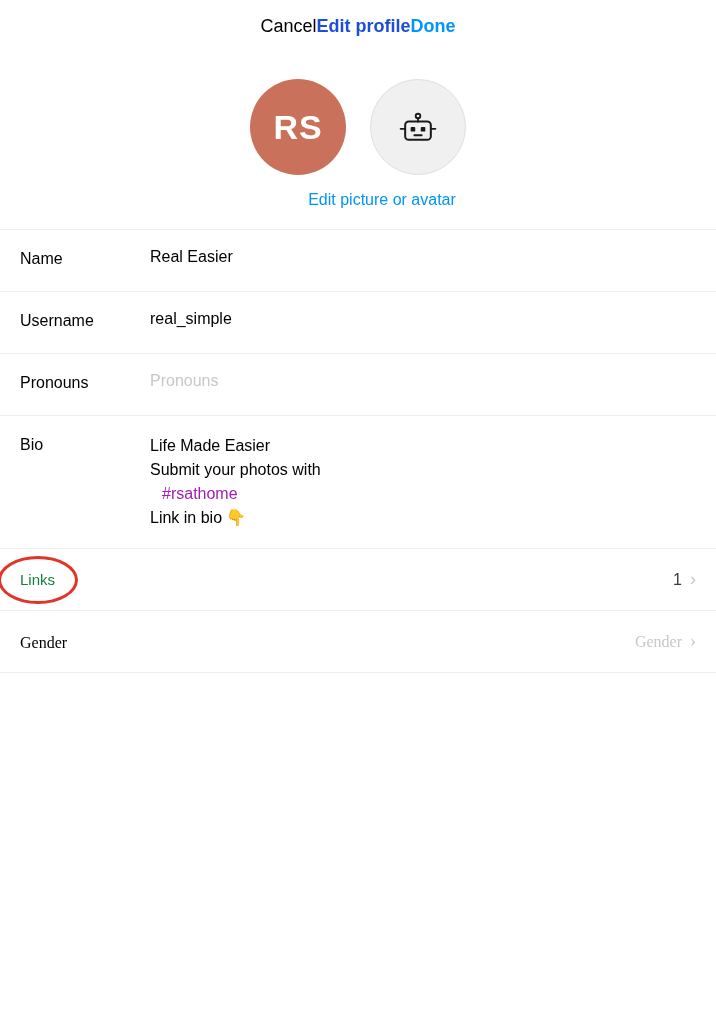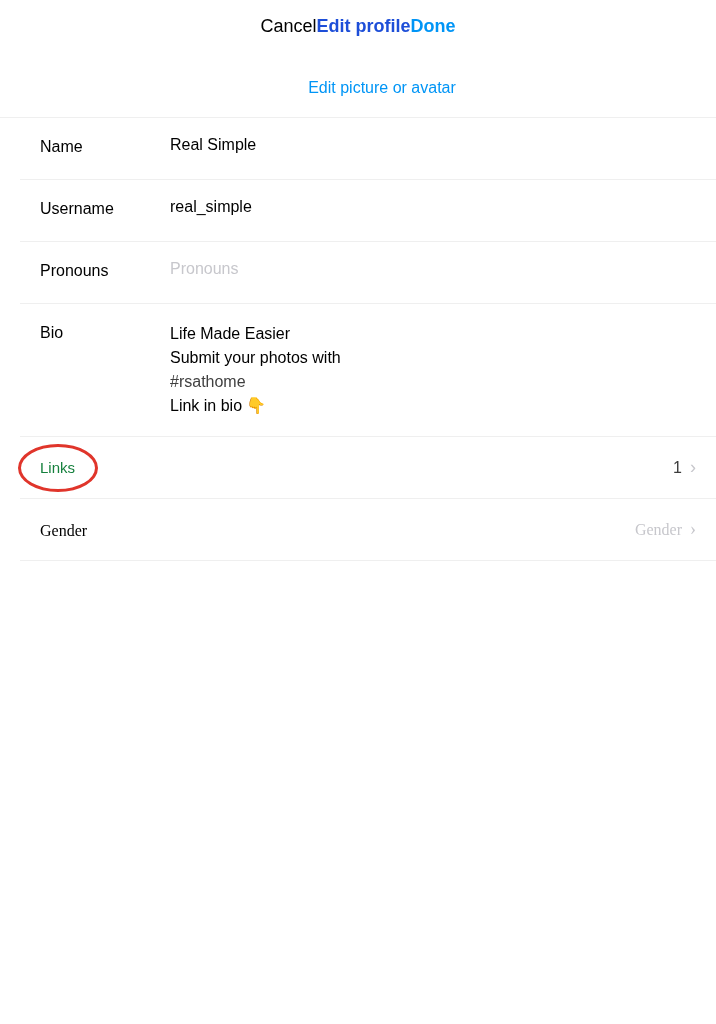--- a/index.html
+++ b/index.html
@@ -100,21 +100,20 @@
     
     .divider {
       width: 100%;
       height: 1px;
       background-color: #efefef;
     }
 
     
     .form-section {
       background: #ffffff;
-      padding-left: 20px;
     }
 
     .form-row {
       display: flex;
       align-items: flex-start;
       padding: 18px 20px;
       border-bottom: 1px solid #efefef;
       min-height: 62px;
     }
 
@@ -165,21 +164,22 @@
     }
 
     .bio-content {
       font-size: 16px;
       color: #000000;
       line-height: 1.5;
       flex: 1;
     }
 
     .bio-hashtag {
-      color: #404040;
+      color: #a21caf;
+      margin-left: 12px;
     }
 
     
     .links-row {
       position: relative;
       display: flex;
       align-items: center;
       justify-content: space-between;
       padding: 18px 20px;
       border-bottom: 1px solid #efefef;
@@ -225,30 +225,48 @@
 </head>
 <body>
 
 <div class="header">
   <span class="header-cancel">Cancel</span>
   <span class="header-title">Edit profile</span>
   <span class="header-done">Done</span>
 </div>
 
 <div class="avatar-section">
+  <div class="avatar-row">
+    <div class="avatar-circle">
+      <span>RS</span>
+    </div>
+    <div class="avatar-icon-circle">
+
+      <svg viewBox="0 0 48 48" fill="none" xmlns="http://www.w3.org/2000/svg">
+        <rect x="10" y="18" width="28" height="20" rx="4" stroke="#1a1a1a" stroke-width="2.2" fill="none"></rect>
+        <rect x="16" y="24" width="5" height="5" rx="1" fill="#1a1a1a"></rect>
+        <rect x="27" y="24" width="5" height="5" rx="1" fill="#1a1a1a"></rect>
+        <line x1="20" y1="33" x2="28" y2="33" stroke="#1a1a1a" stroke-width="2" stroke-linecap="round"></line>
+        <line x1="24" y1="14" x2="24" y2="18" stroke="#1a1a1a" stroke-width="2" stroke-linecap="round"></line>
+        <circle cx="24" cy="12" r="2.5" stroke="#1a1a1a" stroke-width="2" fill="none"></circle>
+        <line x1="10" y1="26" x2="5" y2="26" stroke="#1a1a1a" stroke-width="2" stroke-linecap="round"></line>
+        <line x1="38" y1="26" x2="43" y2="26" stroke="#1a1a1a" stroke-width="2" stroke-linecap="round"></line>
+      </svg>
+    </div>
+  </div>
   <span class="edit-picture-link">Edit picture or avatar</span>
 </div>
 
 <div class="divider"></div>
 
 <div class="form-section">
 
   <div class="form-row">
     <span class="form-label">Name</span>
-    <span class="form-value">Real Simple</span>
+    <span class="form-value">Real Easier</span>
   </div>
 
   <div class="form-row">
     <span class="form-label">Username</span>
     <span class="form-value">real_simple</span>
   </div>
 
   <div class="form-row">
     <span class="form-label">Pronouns</span>
     <span class="form-placeholder">Pronouns</span>

